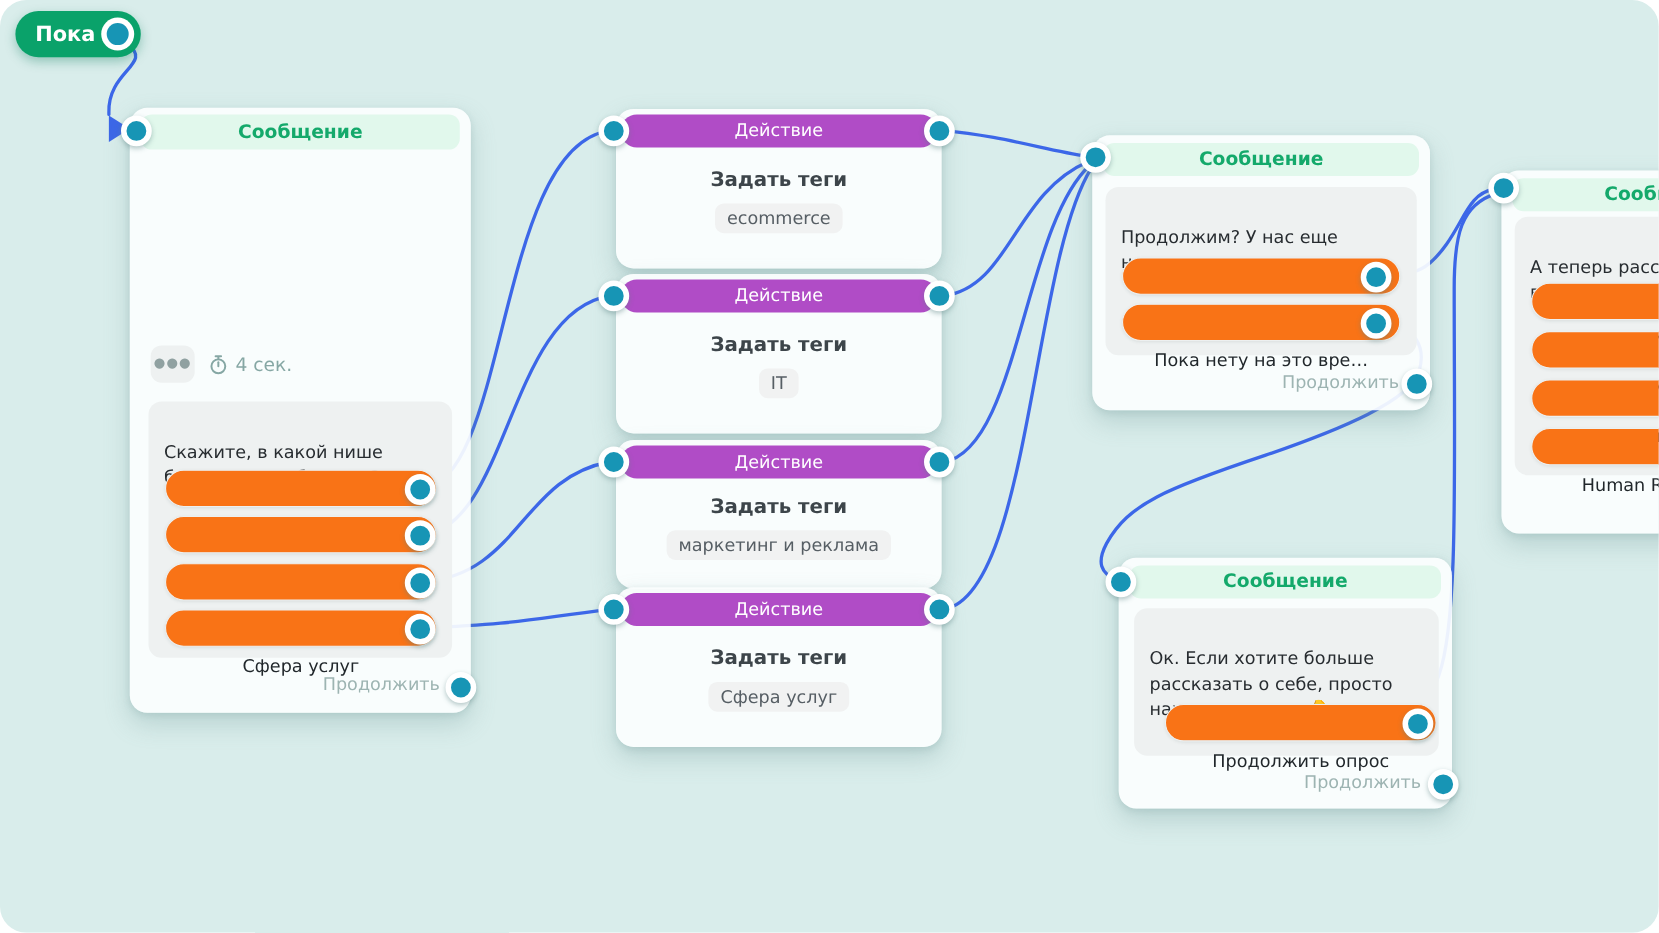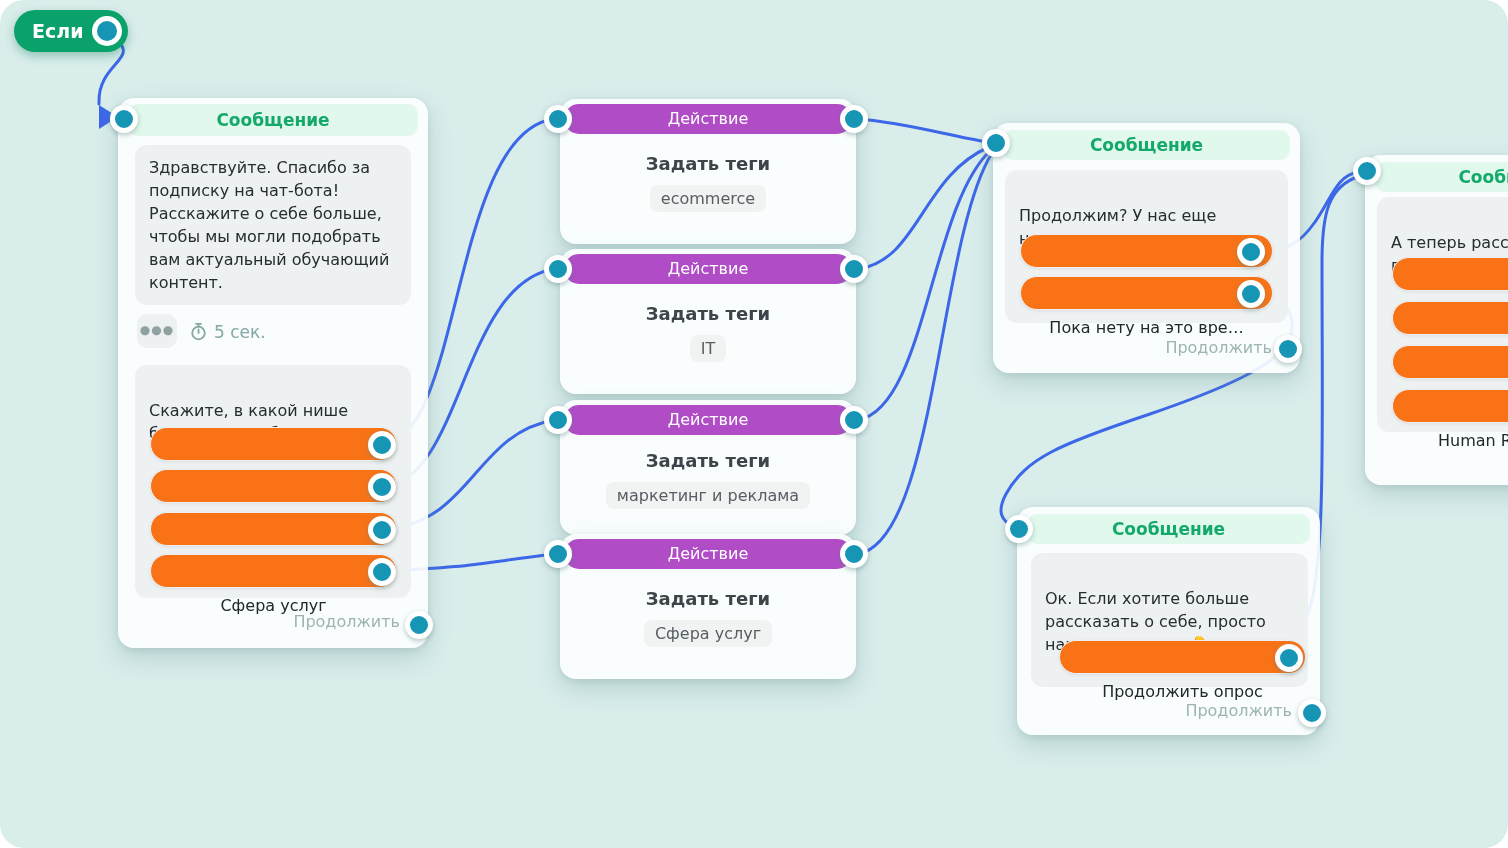--- a/index.html
+++ b/index.html
@@ -47,43 +47,37 @@
     <path d="M 858,119 C 910,123 952,137 988,142"></path>
     <path d="M 858,269 C 918,261 922,176 989,147"></path>
     <path d="M 858,420 C 926,408 930,206 991,150"></path>
     <path d="M 858,554 C 936,541 938,240 992,153"></path>
     <path d="M 1252,251 C 1290,251 1300,243 1315,222 C 1332,198 1336,176 1358,172"></path>
     <path d="M 1252,293 C 1290,295 1296,318 1290,338 C 1282,364 1220,390 1150,414 C 1060,444 1026,458 1006,494 C 997,511 1000,521 1016,528"></path>
     <path d="M 1360,176 C 1328,186 1322,214 1322,262 C 1322,430 1326,564 1308,614 C 1298,642 1289,652 1278,658"></path>
   </svg>
 
   <div class="start">
-    <span class="lbl">Если</span>
+    <span class="lbl">Пока</span>
     <span class="ring">
         <i></i>
       </span>
   </div>
 
   <div class="card" style="left:118px;top:98px;width:310px;height:550px;">
     <div class="msg-header">Сообщение</div>
     <span class="port" style="left:-8px;top:7px;"></span>
-    <div class="bubble" style="left:17px;top:47px;width:276px;">Здравствуйте. Спасибо за
-подписку на чат-бота!
-Расскажите о себе больше,
-чтобы мы могли подобрать
-вам актуальный обучающий
-контент.</div>
     <div class="chip" style="left:19px;top:216px;">●●●</div>
     <svg class="delay" style="left:71px;top:224px;" width="19" height="19" viewBox="0 0 19 19">
       <circle cx="9.5" cy="11" r="6.3" fill="none" stroke="#86a7a4" stroke-width="1.8"></circle>
       <line x1="9.5" y1="11" x2="9.5" y2="7.4" stroke="#86a7a4" stroke-width="1.8" stroke-linecap="round"></line>
       <line x1="9.5" y1="4.5" x2="9.5" y2="2.6" stroke="#86a7a4" stroke-width="1.8" stroke-linecap="round"></line>
       <line x1="7" y1="1.8" x2="12" y2="1.8" stroke="#86a7a4" stroke-width="1.8" stroke-linecap="round"></line>
     </svg>
-    <span class="delay" style="left:96px;top:224px;">5 сек.</span>
+    <span class="delay" style="left:96px;top:224px;">4 сек.</span>
     <div class="bubble" style="left:17px;top:267px;width:276px;height:233px;">
       <span>Скажите, в какой нише
 бизнеса вы работаете?</span>
       <div class="pill" style="left:15px;top:62px;width:247px;">
         <span>Ecommerce</span>
         <span class="port" style="left:217px;top:3px;"></span>
       </div>
       <div class="pill" style="left:15px;top:104px;width:247px;">
         <span>IT</span>
         <span class="port" style="left:217px;top:3px;"></span>

